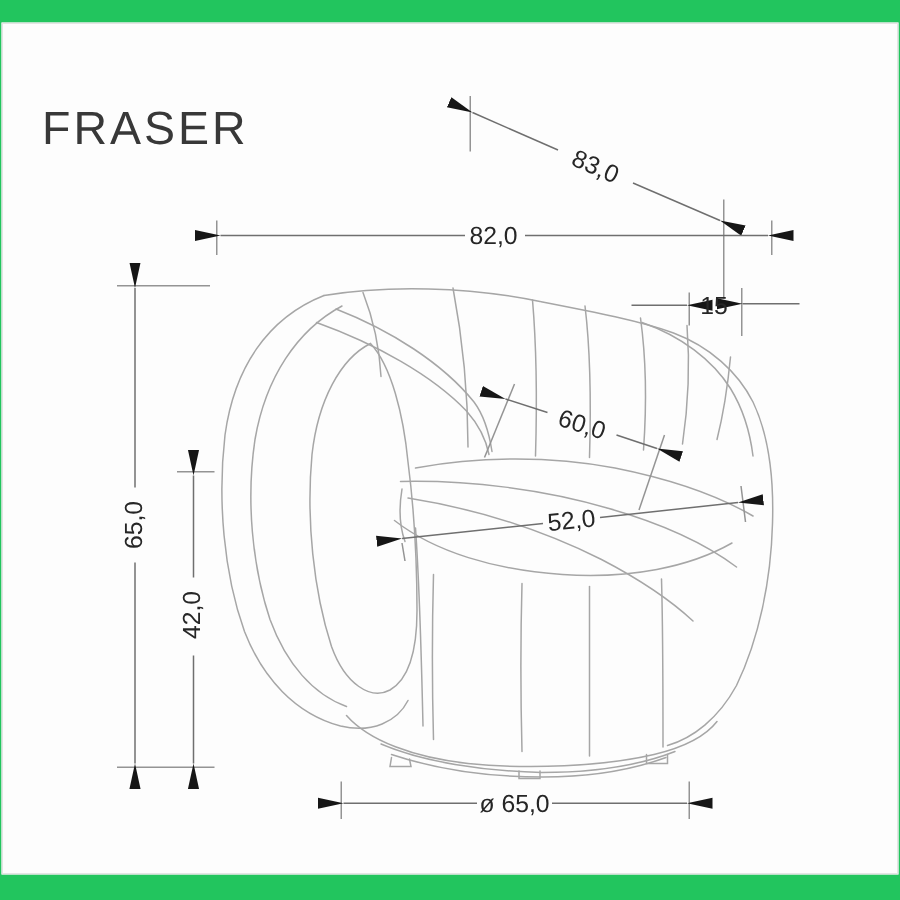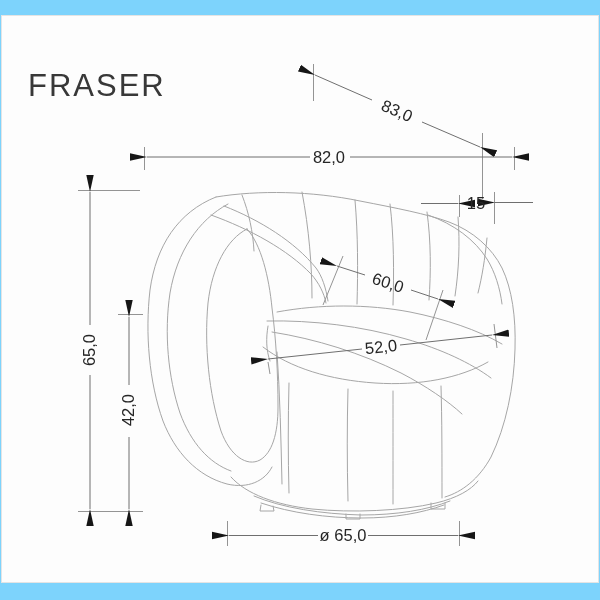--- a/index.html
+++ b/index.html
@@ -1,16 +1,16 @@
 <!DOCTYPE html>
 <html><head>
 <meta charset="utf-8">
 <style>
   html,body{margin:0;padding:0;background:#ffffff;}
-  .stage{position:relative;width:600px;height:600px;background:#7dd3fc;overflow:hidden;
+  .stage{position:relative;width:600px;height:600px;background:#22c55e;overflow:hidden;
          font-family:"Liberation Sans", sans-serif;}
   .sheet{position:absolute;left:1px;right:1px;top:15px;height:566px;
          background:#fdfdfd;border:1px solid #e4e4e4;}
   .title{position:absolute;left:28px;top:68px;font-size:31px;font-weight:400;
          letter-spacing:2px;color:#383838;}
   svg.draw{position:absolute;left:0;top:0;}
   .chair path{stroke:#a6a6a6;stroke-width:1;fill:none;stroke-linecap:round;}
   .ext line, .ext path{stroke:#949494;stroke-width:1;fill:none;}
   .dim line{stroke:#6f6f6f;stroke-width:1;fill:none;}
   .dimtxt{font-family:"Liberation Sans", sans-serif;font-size:16.5px;fill:#262626;}

